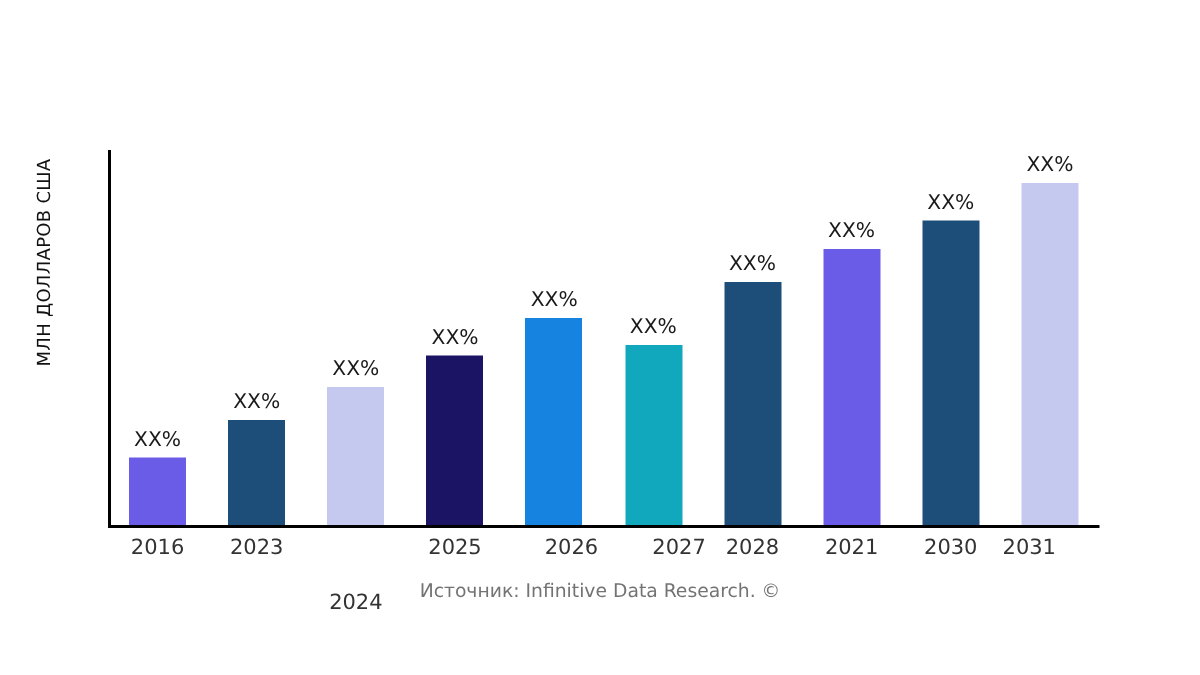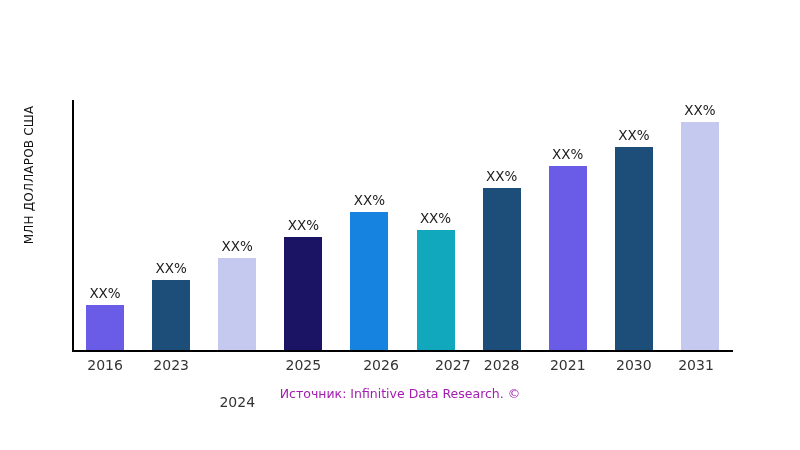--- a/index.html
+++ b/index.html
@@ -104,21 +104,21 @@
     color: #F02020;
     white-space: nowrap;
   }
   #source-note {
     position: absolute;
     left: 0;
     top: 386px;
     width: 800px;
     text-align: center;
     font-size: 12.5px;
-    color: #a21caf;
+    color: #737373;
     white-space: nowrap;
   }
 </style>
 </head>
 <body>
 
 <div id="chart-root">
 
 
   <div id="y-axis-label">МЛН ДОЛЛАРОВ США</div>
@@ -173,14 +173,14 @@
     <div class="x-tick-label" style="left: 532.75px;">2021</div>
     <div class="bar-group" style="position: absolute; left: 614.85px; top: 100px; height: 250px;">
       <div class="bar-rect" style="height: 203px; background: rgb(29, 78, 121);"></div>
       <div class="bar-value-label" style="bottom: 207px;">XX%</div>
     </div>
     <div class="x-tick-label" style="left: 598.85px;">2030</div>
     <div class="bar-group" style="position: absolute; left: 680.95px; top: 100px; height: 250px;">
       <div class="bar-rect" style="height: 228px; background: rgb(197, 201, 240);"></div>
       <div class="bar-value-label" style="bottom: 232px;">XX%</div>
     </div>
-    <div class="x-tick-label" style="left: 661px;">2031</div>
+    <div class="x-tick-label" style="left: 634px; text-align: right;">2031</div>
   </div>
 
 </body></html>

